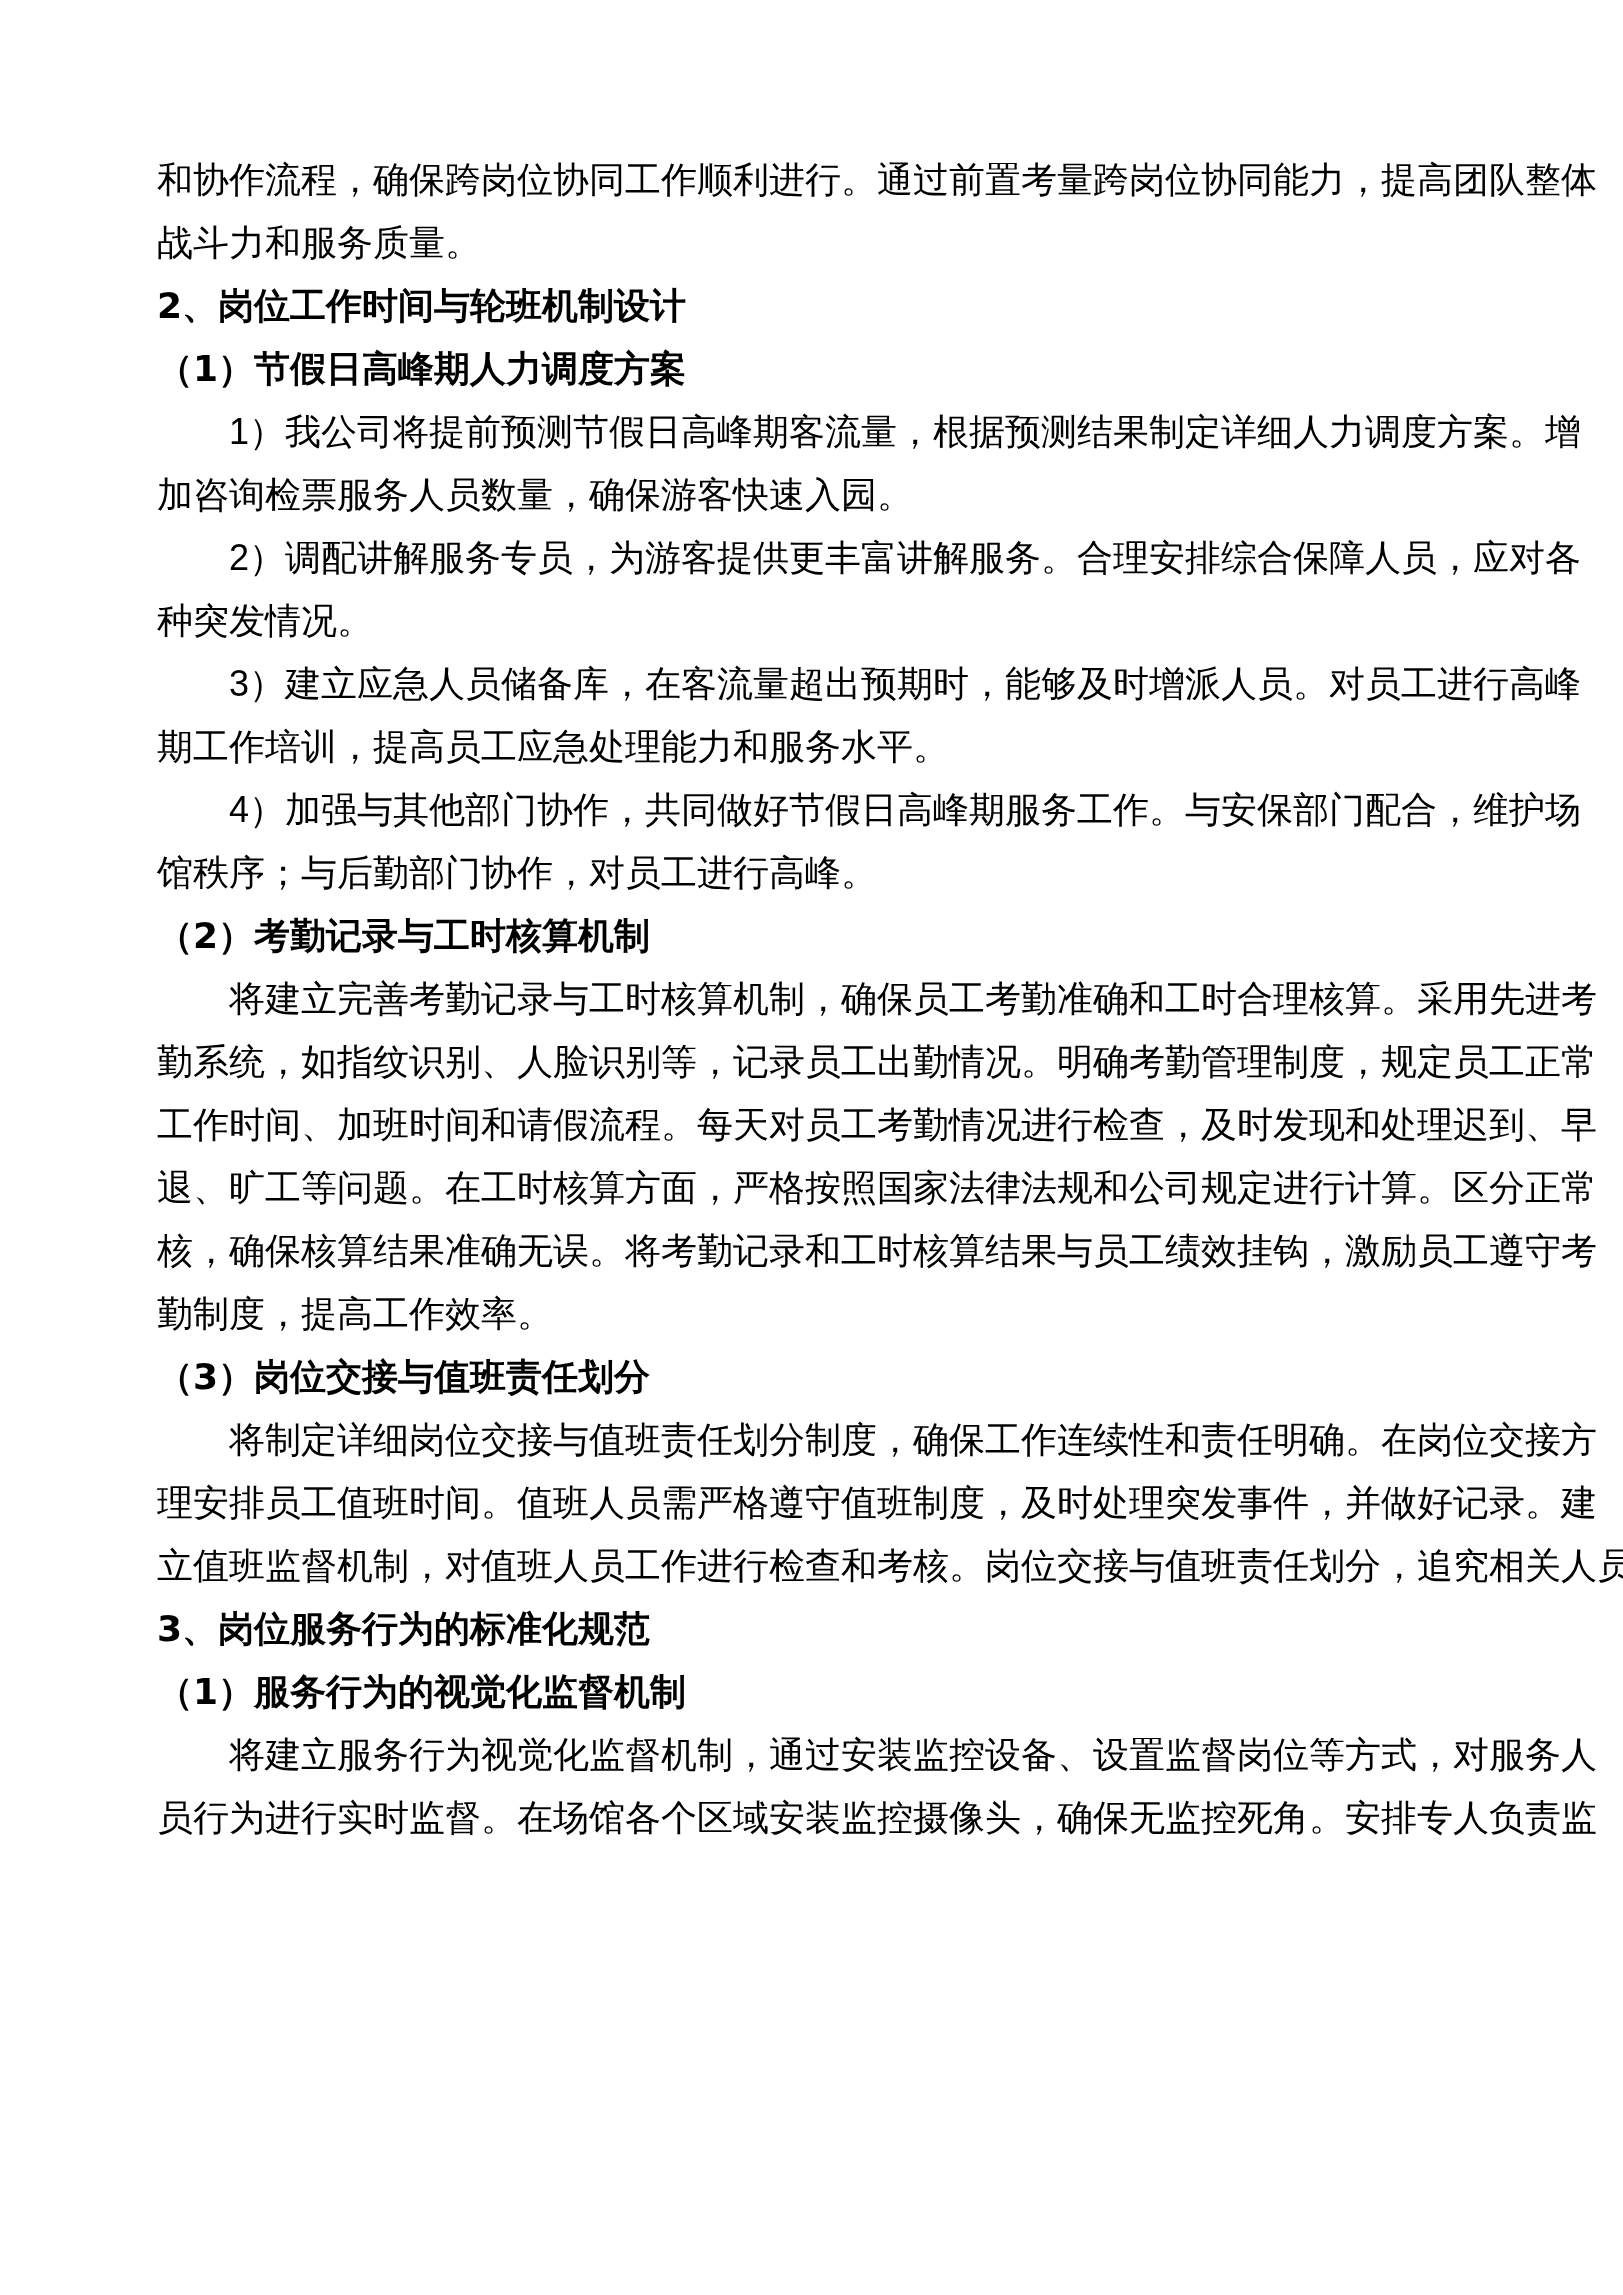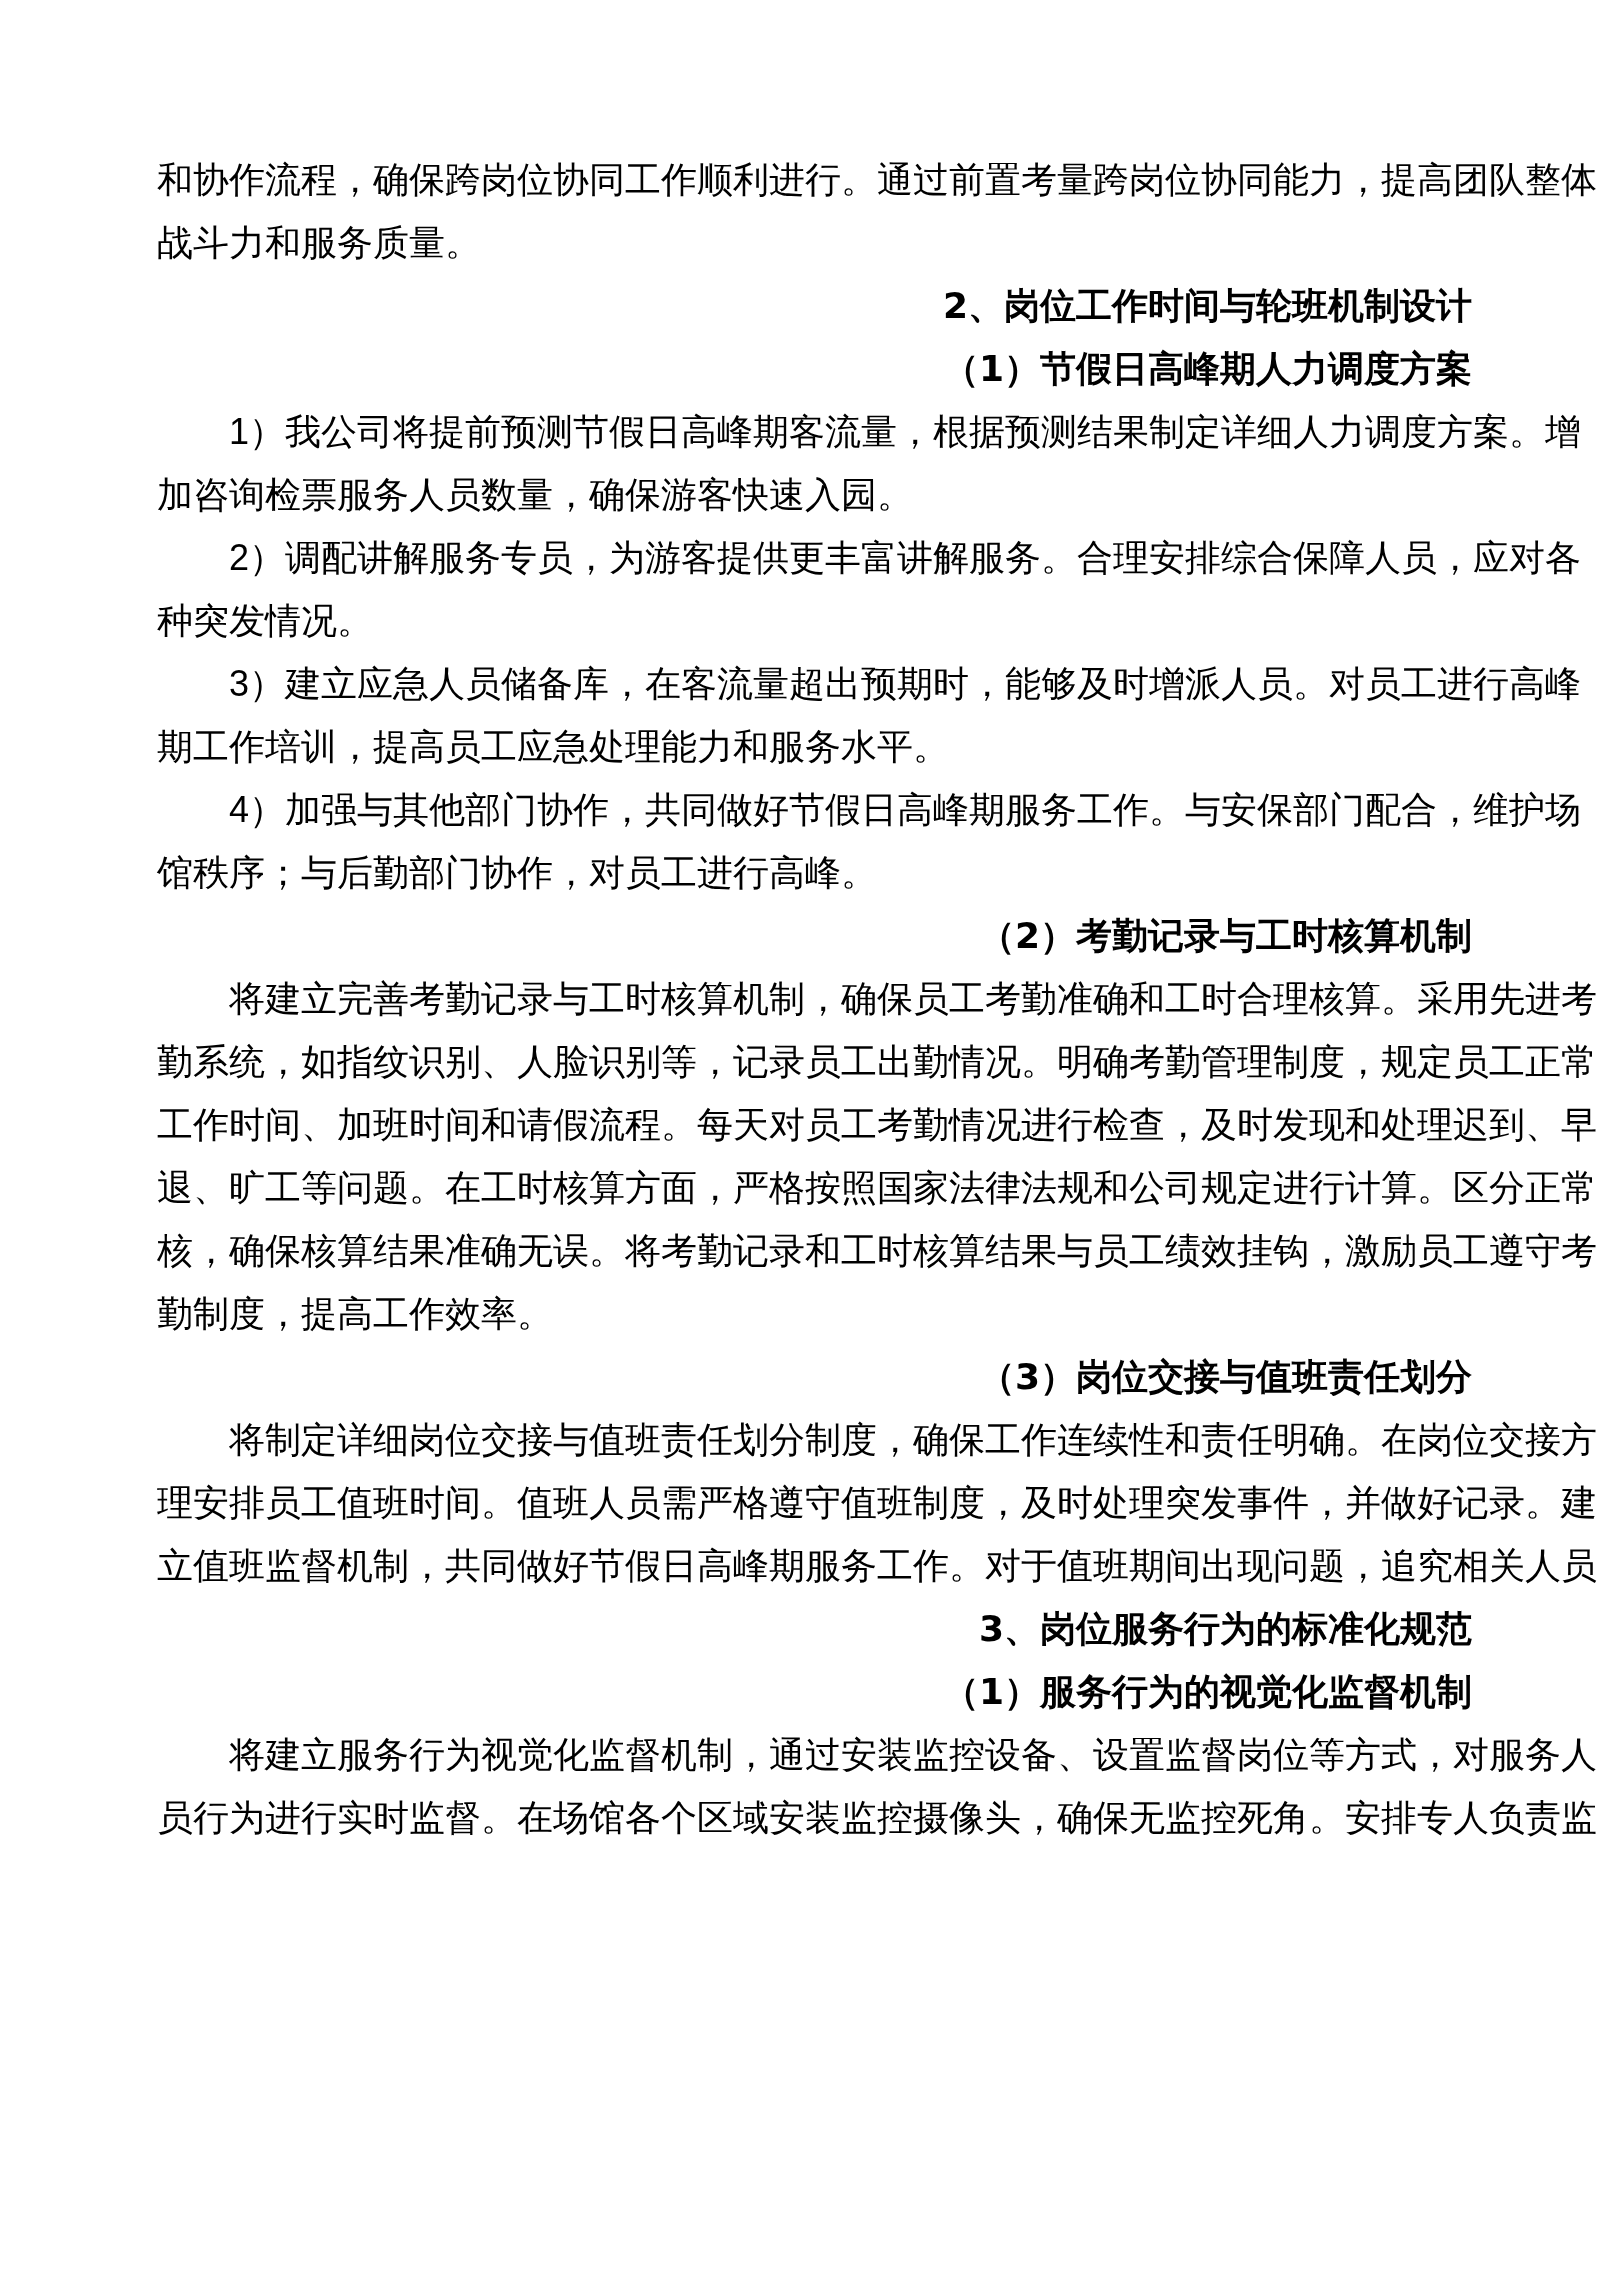--- a/index.html
+++ b/index.html
@@ -32,21 +32,20 @@
   .line.justify {
     text-align: justify;
     text-align-last: justify;
   }
   .line.indent {
     padding-left: 72px;
   }
   .heading {
     font-family: "DejaVu Sans", "Liberation Sans", sans-serif;
     font-weight: bold;
-    text-align: right;
   }
   .heading.sub {
     padding-left: 0;
   }
 </style>
 </head>
 <body>
 
 <div class="page">
 
@@ -75,21 +74,21 @@
   <span class="line justify">勤系统，如指纹识别、人脸识别等，记录员工出勤情况。明确考勤管理制度，规定员工正常</span>
   <span class="line justify">工作时间、加班时间和请假流程。每天对员工考勤情况进行检查，及时发现和处理迟到、早</span>
   <span class="line justify">退、旷工等问题。在工时核算方面，严格按照国家法律法规和公司规定进行计算。区分正常</span>
   <span class="line justify">核，确保核算结果准确无误。将考勤记录和工时核算结果与员工绩效挂钩，激励员工遵守考</span>
   <span class="line">勤制度，提高工作效率。</span>
 
   <span class="line heading sub">（3）岗位交接与值班责任划分</span>
 
   <span class="line justify indent">将制定详细岗位交接与值班责任划分制度，确保工作连续性和责任明确。在岗位交接方</span>
   <span class="line justify">理安排员工值班时间。值班人员需严格遵守值班制度，及时处理突发事件，并做好记录。建</span>
-  <span class="line justify">立值班监督机制，共同做好节假日高峰期服务工作。对于值班期间出现问题，追究相关人员</span>
+  <span class="line justify">立值班监督机制，对值班人员工作进行检查和考核。岗位交接与值班责任划分，追究相关人员</span>
 
   <span class="line heading">3、岗位服务行为的标准化规范</span>
 
   <span class="line heading sub">（1）服务行为的视觉化监督机制</span>
 
   <span class="line justify indent">将建立服务行为视觉化监督机制，通过安装监控设备、设置监督岗位等方式，对服务人</span>
   <span class="line justify">员行为进行实时监督。在场馆各个区域安装监控摄像头，确保无监控死角。安排专人负责监</span>
 
 </div>
 

